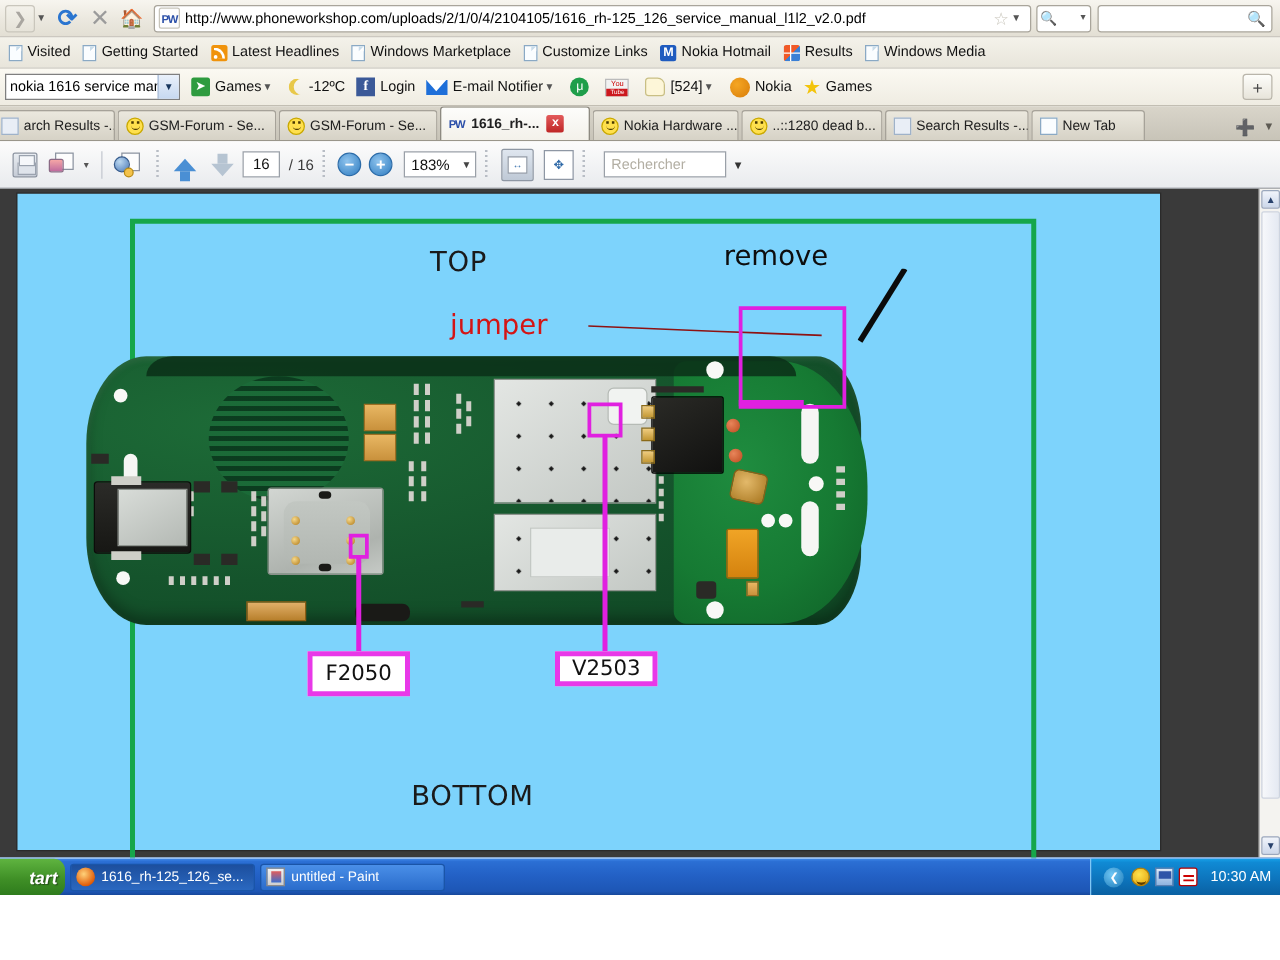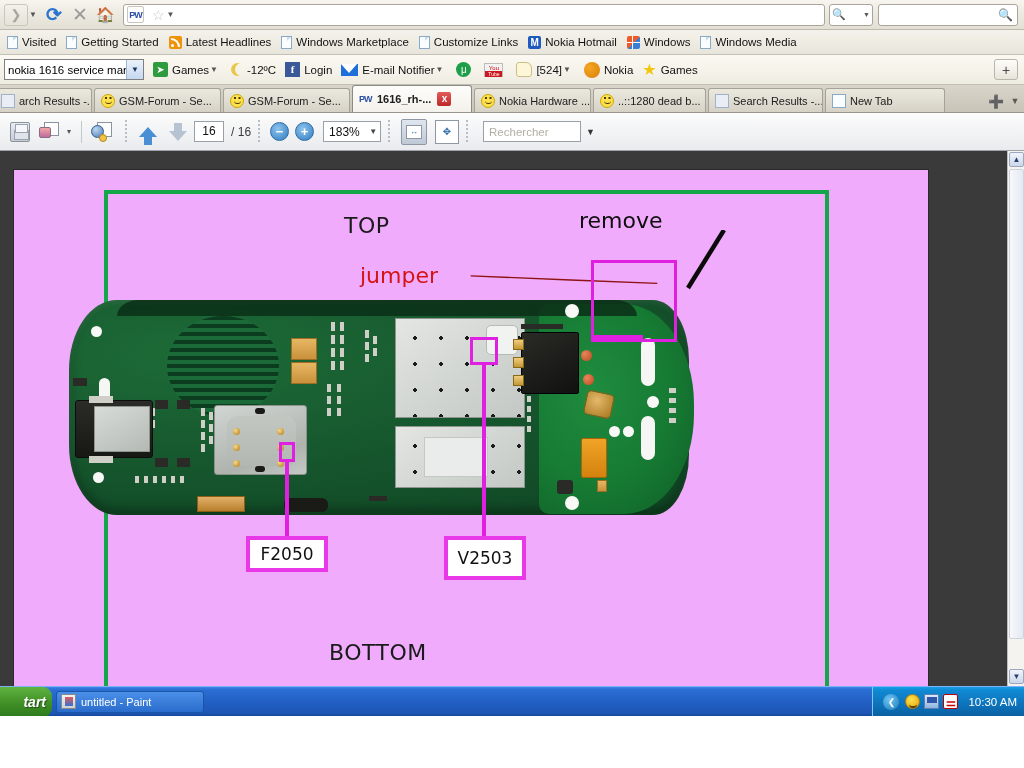--- a/index.html
+++ b/index.html
@@ -222,21 +222,21 @@
     position:absolute;right:0;top:0;width:17px;height:535px;
     background:#f4f3f0;border-left:1px solid #bdbdbd;
   }
   .vs-btn{width:15px;height:15px;margin:1px;border:1px solid #9aa7bd;border-radius:2px;
     background:linear-gradient(to bottom,#f1f4fb,#ccd7ea);
     display:flex;align-items:center;justify-content:center;font-size:8px;color:#27406b;}
   .vs-btn.bot{position:absolute;bottom:1px;left:0;}
   .vs-thumb{position:absolute;left:1px;top:18px;width:15px;height:470px;
     background:linear-gradient(to right,#f7f8fb,#e4e9f2);border:1px solid #cdd4e0;border-radius:2px;}
   .page{
-    position:absolute;left:14px;top:19px;width:914px;height:525px;background:#f0abfc;
+    position:absolute;left:14px;top:4px;width:914px;height:525px;background:#7dd3fc;
     box-shadow:0 0 0 1px #2a2a2a;
   }
   .greenframe{
     position:absolute;left:90px;top:20px;width:725px;height:660px;
     border:4px solid #16a64a;
   }
   .lbl-top{position:absolute;left:330px;top:43px;font-size:22px;color:#1a1a1a;
     font-family:"DejaVu Sans",sans-serif;letter-spacing:0.5px;}
   .lbl-bottom{position:absolute;left:315px;top:470px;font-size:22px;color:#1a1a1a;
     font-family:"DejaVu Sans",sans-serif;letter-spacing:0.5px;}
@@ -386,20 +386,21 @@
 <div id="screen">
 
   <div class="nav-bar">
     <div class="nav-arrowbox">❯</div>
     <span class="caret-dd">▼</span>
     <div class="nav-btn reload-ic">⟳</div>
     <div class="nav-btn stop-ic">✕</div>
     <div class="nav-btn home-ic">🏠</div>
     <div class="urlbox">
       <span class="pw-favicon">PW</span>
+      <span class="url-text">http://www.phoneworkshop.com/uploads/2/1/0/4/2104105/1616_rh-125_126_service_manual_l1l2_v2.0.pdf</span>
       <span class="star-ic">☆</span>
       <span class="caret-dd">▼</span>
     </div>
     <div class="searchbox">
       <span class="mag">🔍</span>
       <span class="cd">▼</span>
     </div>
     <div class="bigsearch">
       <span class="mag2">🔍</span>
     </div>
@@ -425,21 +426,21 @@
     <div class="bm-item">
       <span class="ic-page"></span>
       <span>Customize Links</span>
     </div>
     <div class="bm-item">
       <span class="ic-hotmail">M</span>
       <span>Nokia Hotmail</span>
     </div>
     <div class="bm-item">
       <span class="ic-win"></span>
-      <span>Windows</span>
+      <span>Results</span>
     </div>
     <div class="bm-item">
       <span class="ic-page"></span>
       <span>Windows Media</span>
     </div>
   </div>
 
   <div class="addon-bar">
     <div class="sel-wrap">
       <span class="lbl">nokia 1616 service manua</span>
@@ -508,21 +509,21 @@
       <span>Nokia Hardware ...</span>
     </div>
     <div class="tab" style="width:113px">
       <span class="favi fav-smiley"></span>
       <span>..::1280 dead b...</span>
     </div>
     <div class="tab" style="width:115px">
       <span class="favi fav-doc fav-search"></span>
       <span>Search Results -...</span>
     </div>
-    <div class="tab" style="width:120px">
+    <div class="tab" style="width:91px">
       <span class="favi fav-doc"></span>
       <span>New Tab</span>
     </div>
     <div class="tab-newbtn">
       <span class="tab-plus">➕</span>
       <span class="tab-listdd">▼</span>
     </div>
   </div>
 
   <div class="pdfbar">
@@ -669,36 +670,40 @@
         <div class="flexpad"></div>
         <div class="blackblob"></div>
         <div class="smd" style="left:600px;top:88px;width:7px;height:5px;box-shadow:0 10px 0 #cfcfc8,0 20px 0 #cfcfc8,0 30px 0 #cfcfc8;"></div>
       </div>
 
       <div class="mbox" style="left:577px;top:90px;width:86px;height:82px;"></div>
       <div class="mline" style="left:577px;top:165px;width:52px;height:5px;"></div>
 
       <div class="mbox" style="left:456px;top:167px;width:28px;height:28px;"></div>
       <div class="mline" style="left:468px;top:193px;width:4px;height:178px;"></div>
-      <div class="mlabel" style="left:430px;top:366px;width:82px;height:44px;">V2503</div>
+      <div class="mlabel" style="left:430px;top:366px;width:82px;height:28px;">V2503</div>
 
       <div class="mbox" style="left:265px;top:272px;width:16px;height:20px;"></div>
       <div class="mline" style="left:271px;top:290px;width:4px;height:81px;"></div>
       <div class="mlabel" style="left:232px;top:366px;width:82px;height:36px;">F2050</div>
     </div>
 
     <div class="vscroll">
       <div class="vs-btn">▲</div>
       <div class="vs-thumb"></div>
       <div class="vs-btn bot">▼</div>
     </div>
   </div>
 
   <div class="taskbar">
     <div class="startbtn">tart</div>
+    <div class="tbtn active" style="width:148px">
+      <span class="tb-ic ic-ff"></span>
+      <span>1616_rh-125_126_se...</span>
+    </div>
     <div class="tbtn" style="width:148px">
       <span class="tb-ic ic-paint"></span>
       <span>untitled - Paint</span>
     </div>
     <div class="tray">
       <span class="tray-chev">❮</span>
       <span class="tray-ic ic-yahoo"></span>
       <span class="tray-ic ic-tray-blue"></span>
       <span class="tray-ic ic-avira">⚌</span>
       <span class="clock">10:30 AM</span>

